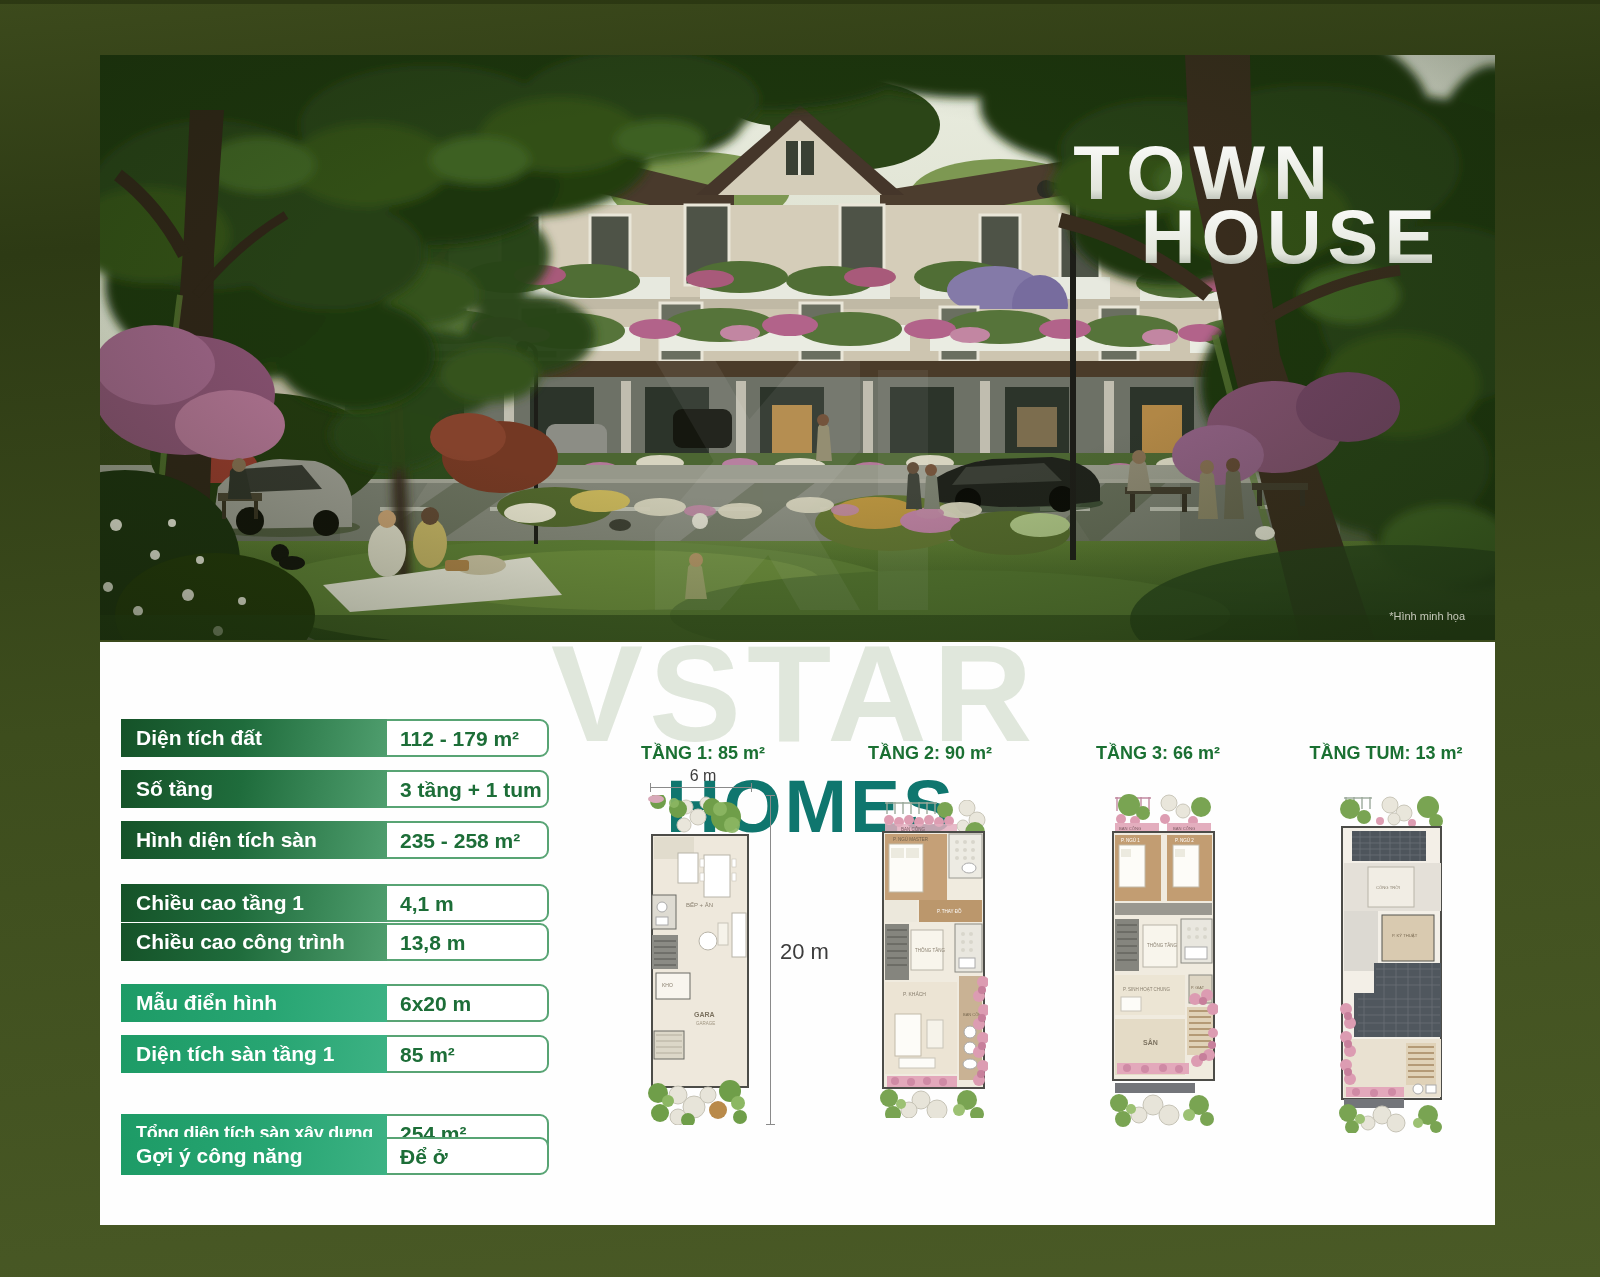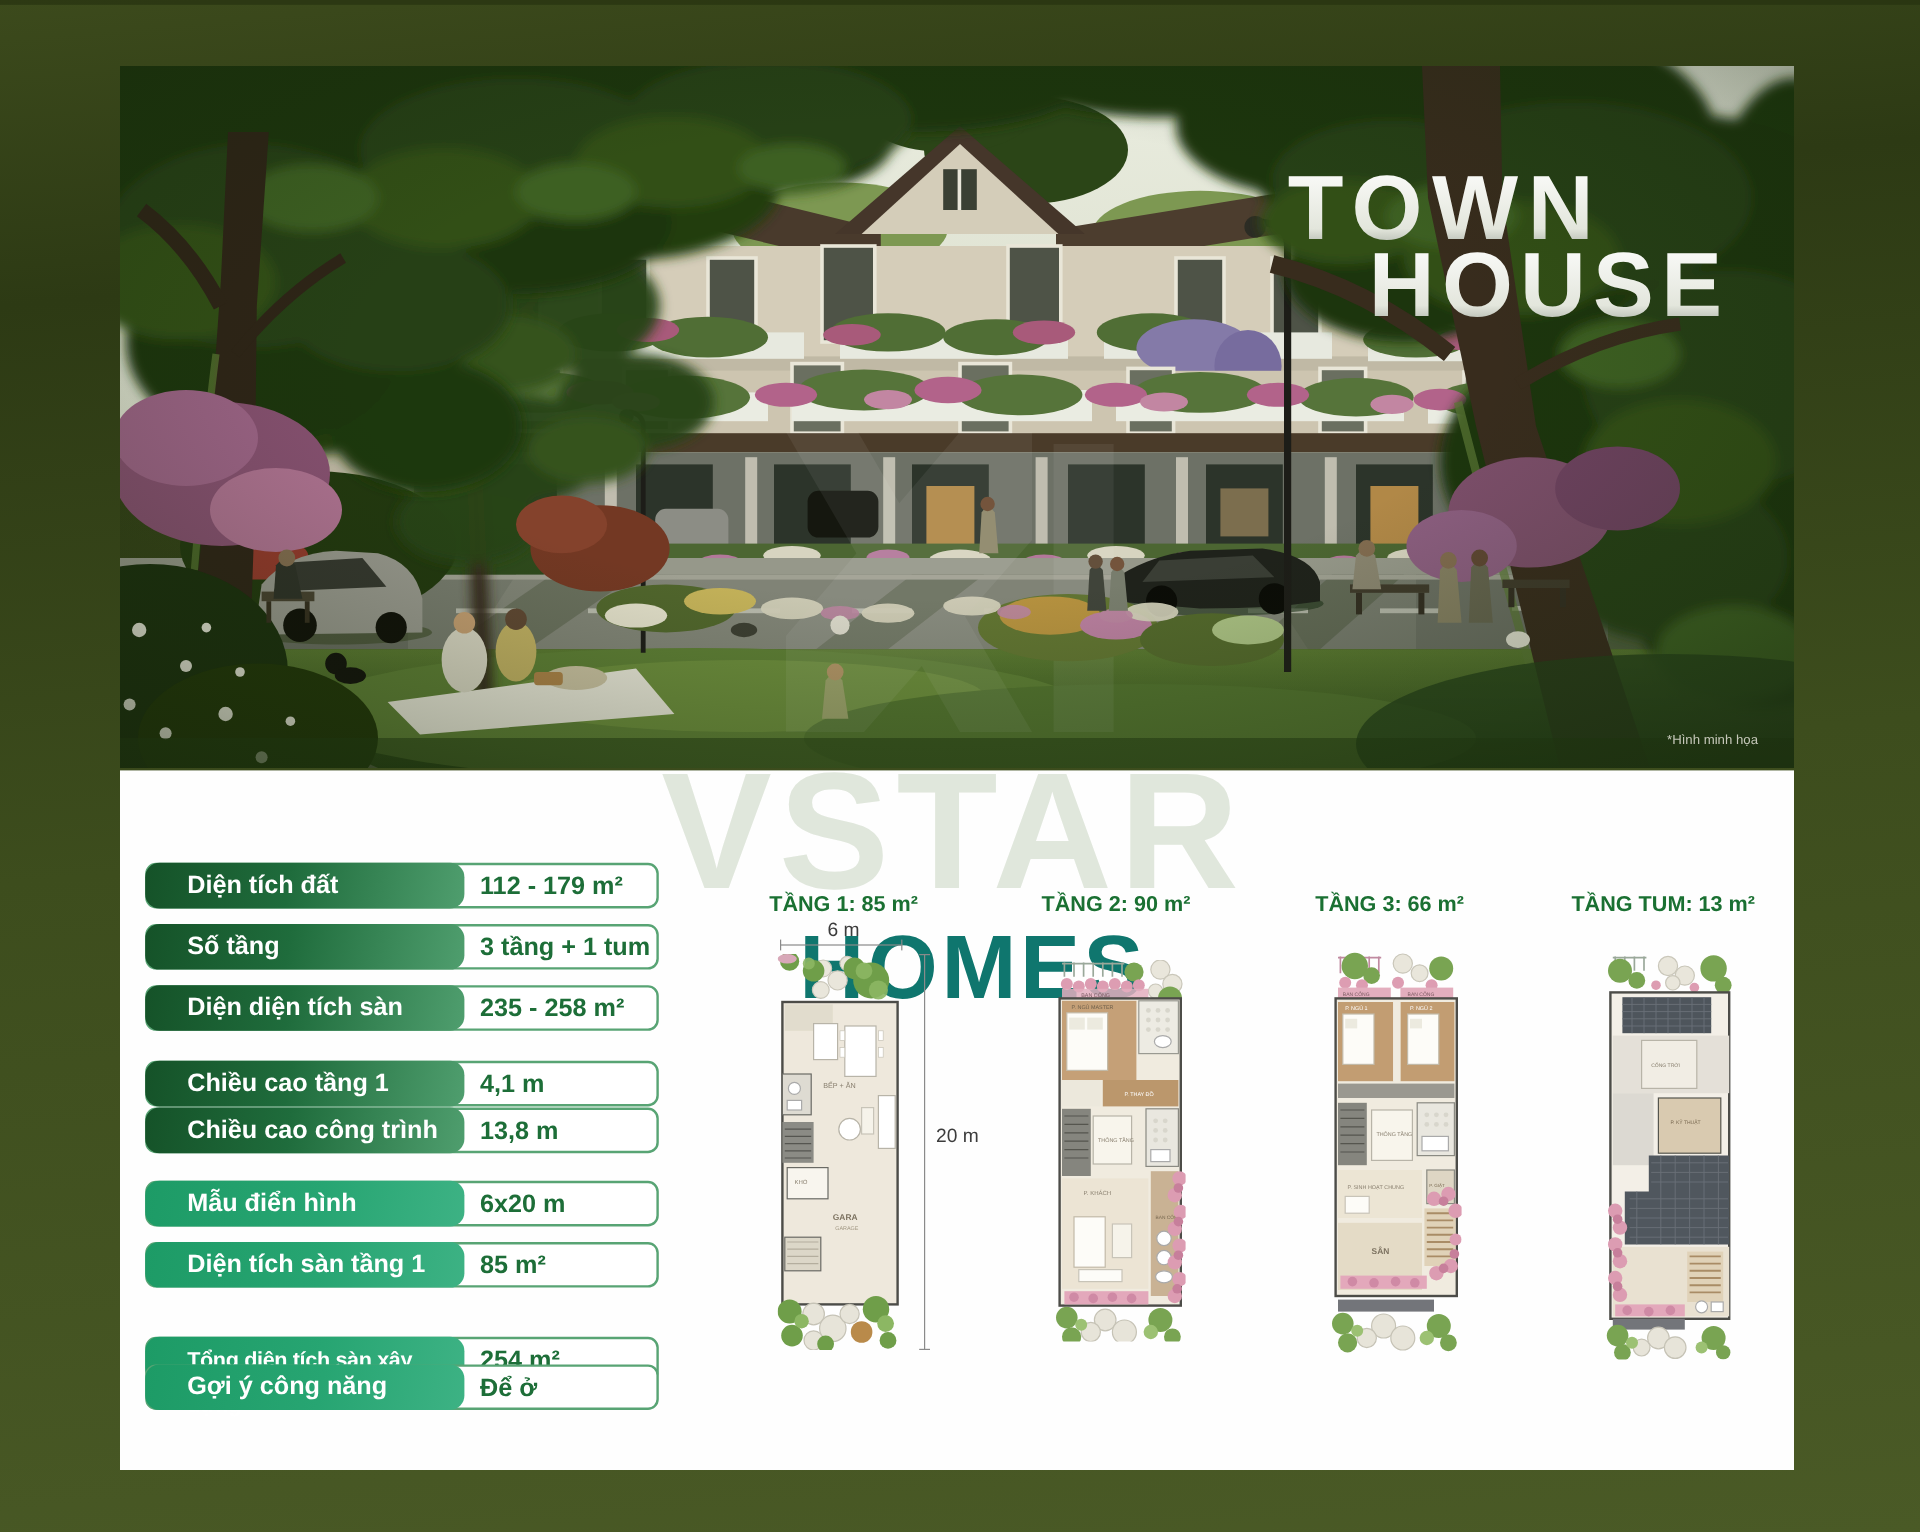--- a/index.html
+++ b/index.html
@@ -5,21 +5,21 @@
   html,body{margin:0;padding:0;}
   body{width:1600px;height:1277px;overflow:hidden;position:relative;
     font-family:"Liberation Sans",sans-serif;
     background:linear-gradient(175deg,#3c4a1c 0%,#2d3a14 18%,#3d4d1d 52%,#4a5a26 100%);}
   .photo{position:absolute;left:100px;top:55px;width:1395px;height:585px;overflow:hidden;}
   .panel{position:absolute;left:100px;top:642px;width:1395px;height:583px;background:#fefefe;overflow:hidden;}
   .wm1{position:absolute;left:451px;top:-18px;font-size:138px;font-weight:bold;color:#e0e7dc;letter-spacing:6px;line-height:1;}
   .wm2{position:absolute;left:566px;top:127px;font-size:75px;font-weight:bold;color:#0f766e;letter-spacing:3px;line-height:1;}
   .title{position:absolute;left:660px;top:26px;width:560px;text-align:center;font-size:42px;font-weight:bold;color:#17672e;letter-spacing:0px;}
   .row{position:absolute;left:21px;width:428px;height:38px;background:#fff;border:2px solid #58a474;border-radius:9px;box-sizing:border-box;}
-  .pill{position:absolute;left:0;top:0;width:266px;height:38px;border-radius:12px;color:#fff;font-weight:bold;font-size:21px;line-height:38px;padding-left:35px;box-sizing:border-box;margin-top:-2px;margin-left:-2px;}
+  .pill{position:absolute;left:0;top:0;width:266px;height:38px;border-radius:0;color:#fff;font-weight:bold;font-size:21px;line-height:38px;padding-left:15px;box-sizing:border-box;margin-top:-2px;margin-left:-2px;}
   .g1{background:linear-gradient(100deg,#155228 0%,#1f6c3c 45%,#4f9e6e 100%);}
   .g2{background:linear-gradient(100deg,#1d9b66 0%,#27a572 55%,#3db284 100%);}
   .val{position:absolute;left:277px;top:0;height:38px;line-height:36px;font-size:21px;font-weight:bold;color:#1d6e38;white-space:nowrap;}
   .plabel{position:absolute;top:101px;width:240px;text-align:center;font-size:18px;font-weight:bold;color:#1a7032;}
   .plan{position:absolute;}
 </style>
 </head>
 <body>
 <div style="position:absolute;left:0;top:0;width:1600px;height:4px;background:#27320f;opacity:0.7;"></div>
 <div class="photo" id="photo">
@@ -463,21 +463,21 @@
 
   <div class="row" style="top:77px;">
       <div class="pill g1">Diện tích đất</div>
       <div class="val">112 - 179 m²</div>
     </div>
   <div class="row" style="top:128px;">
       <div class="pill g1">Số tầng</div>
       <div class="val">3 tầng + 1 tum</div>
     </div>
   <div class="row" style="top:179px;">
-      <div class="pill g1">Diện diện tích sàn</div>
+      <div class="pill g1">Hình diện tích sàn</div>
       <div class="val">235 - 258 m²</div>
     </div>
   <div class="row" style="top:230px;margin-top:12px;">
       <div class="pill g1">Chiều cao tầng 1</div>
       <div class="val">4,1 m</div>
     </div>
   <div class="row" style="top:281px;">
       <div class="pill g1">Chiều cao công trình</div>
       <div class="val">13,8 m</div>
     </div>
@@ -504,21 +504,21 @@
   <div class="plabel" style="left:938px;">TẦNG 3: 66 m²</div>
   <div class="plabel" style="left:1166px;">TẦNG TUM: 13 m²</div>
 
   <div style="position:absolute;left:553px;top:125px;width:100px;text-align:center;font-size:16px;color:#3c3c3c;">6 m</div>
   <div style="position:absolute;left:550px;top:145px;width:102px;height:1px;background:#8a8a8a;"></div>
   <div style="position:absolute;left:550px;top:141px;width:1px;height:9px;background:#8a8a8a;"></div>
   <div style="position:absolute;left:651px;top:141px;width:1px;height:9px;background:#8a8a8a;"></div>
   <div style="position:absolute;left:670px;top:153px;width:1px;height:330px;background:#8a8a8a;"></div>
   <div style="position:absolute;left:666px;top:153px;width:9px;height:1px;background:#8a8a8a;"></div>
   <div style="position:absolute;left:666px;top:482px;width:9px;height:1px;background:#8a8a8a;"></div>
-  <div style="position:absolute;left:680px;top:297px;font-size:16px;color:#3c3c3c;">20 m</div>
+  <div style="position:absolute;left:680px;top:297px;font-size:22px;color:#3c3c3c;">20 m</div>
   <div class="plan" id="plan1" style="left:548px;top:153px;">
   <svg width="104" height="330" viewBox="0 0 104 330">
     <g fill="#e9e6db" stroke="#cac7ba" stroke-width="1">
       <circle cx="38" cy="12" r="7"></circle>
           <circle cx="50" cy="22" r="8"></circle>
           <circle cx="36" cy="30" r="7"></circle>
           <circle cx="58" cy="8" r="6"></circle>
     </g>
     <g fill="#6f9e49">
           <circle cx="10" cy="6" r="8"></circle>

